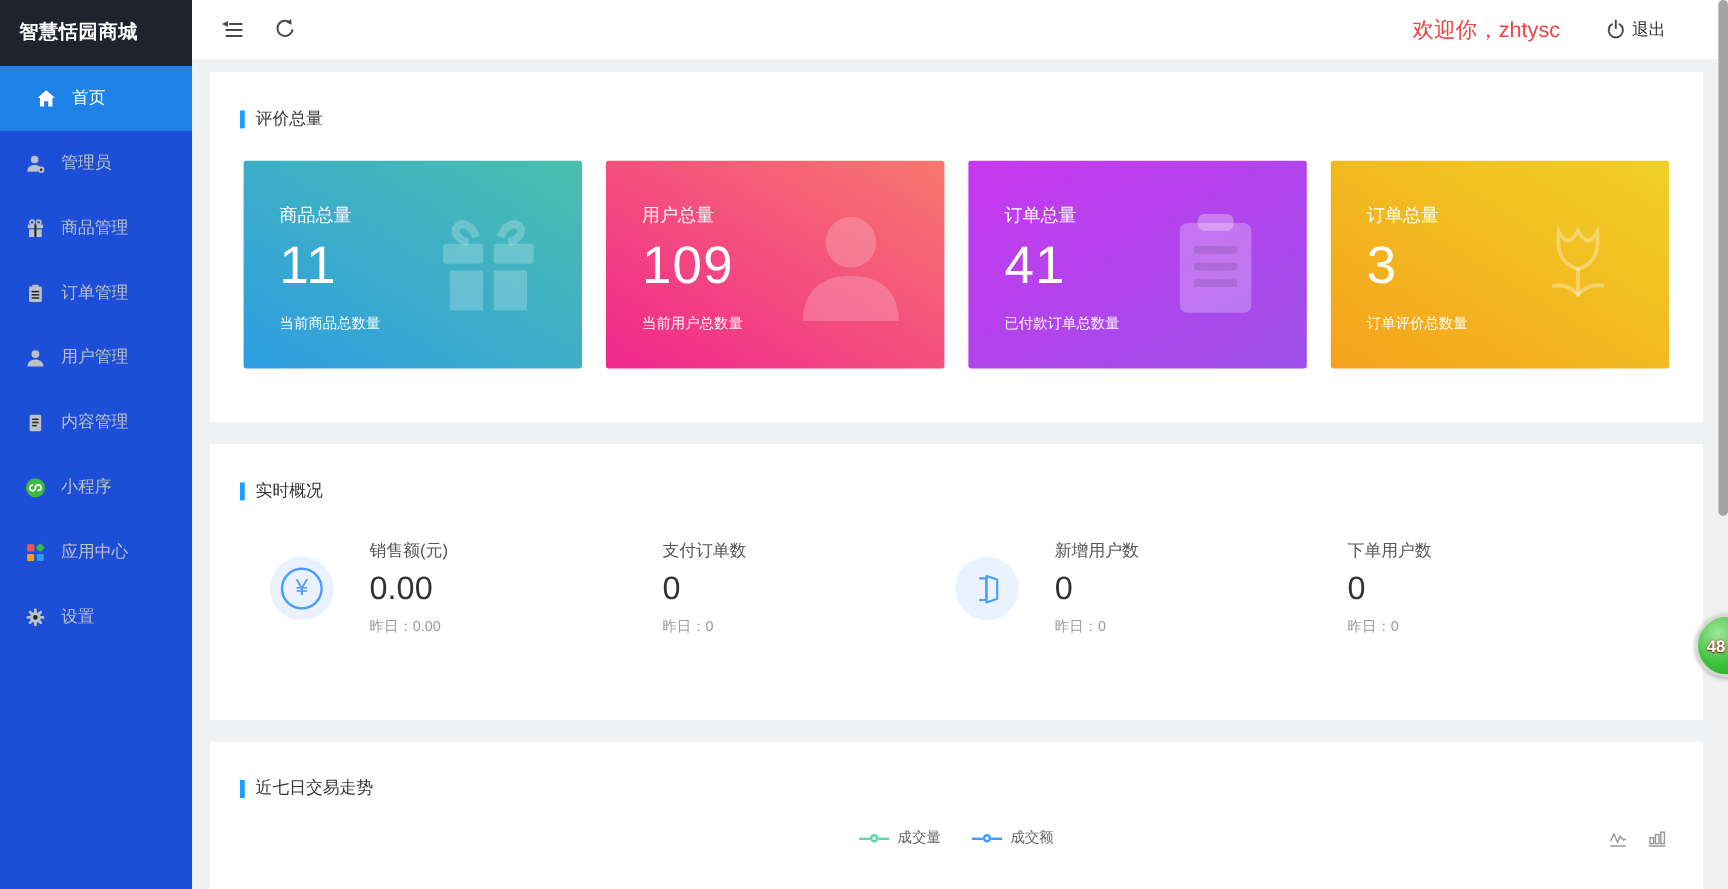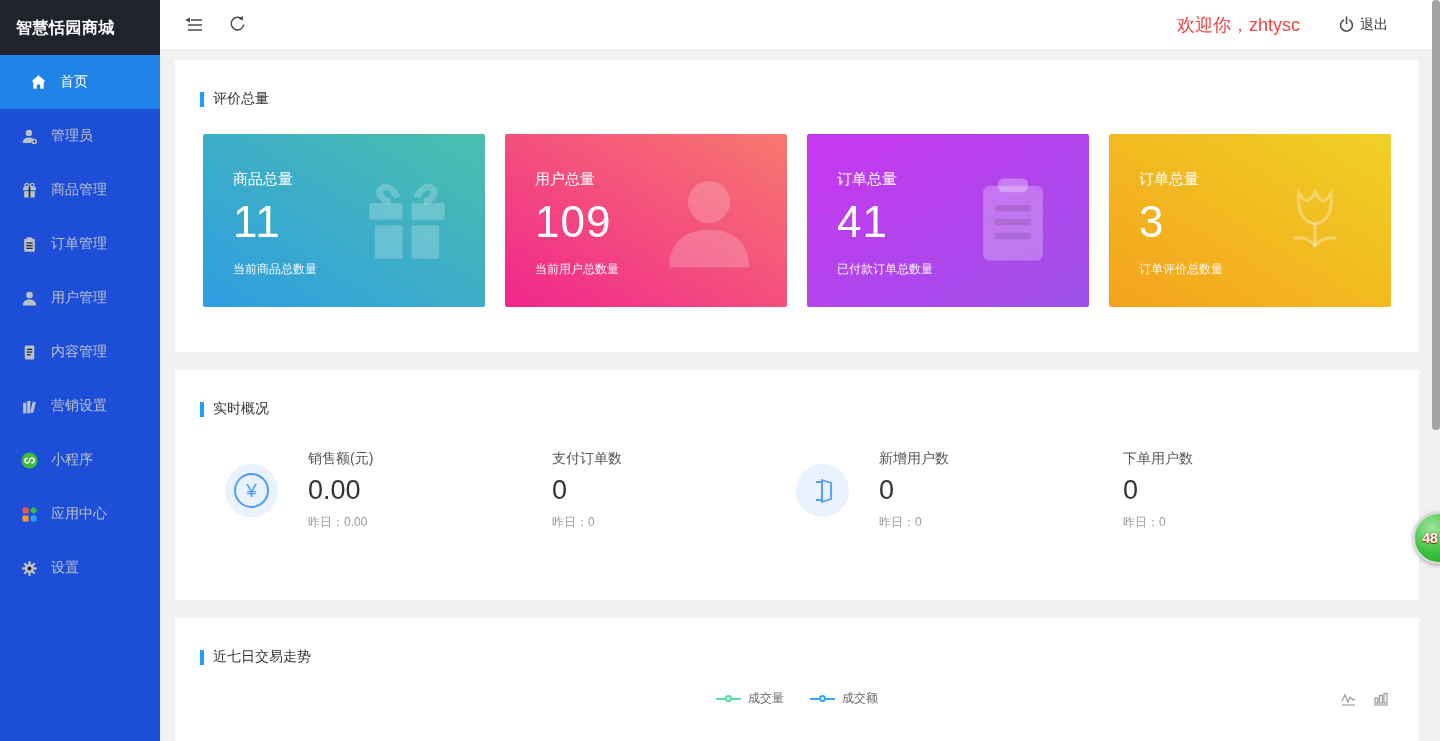--- a/index.html
+++ b/index.html
@@ -147,30 +147,20 @@
         <svg width="17" height="17" viewBox="0 0 16 16" fill="currentColor">
             <rect x="3.5" y="1.5" width="9" height="13" rx="1"></rect>
             <rect x="5.5" y="4.5" width="5" height="1.2" fill="#23262e"></rect>
             <rect x="5.5" y="7" width="5" height="1.2" fill="#23262e"></rect>
             <rect x="5.5" y="9.5" width="3.5" height="1.2" fill="#23262e"></rect>
           </svg>
       </span>
       <span>内容管理</span>
     </div>
 
-    <div class="menu-item">
-      <span class="mi-icon">
-        <svg width="17" height="17" viewBox="0 0 16 16" fill="currentColor">
-            <rect x="2" y="4.5" width="3" height="10"></rect>
-            <rect x="5.8" y="2.8" width="3" height="11.7"></rect>
-            <rect x="9.8" y="3.6" width="3" height="10.4" transform="rotate(14 11.3 8.8)"></rect>
-          </svg>
-      </span>
-      <span>营销设置</span>
-    </div>
 
     <div class="menu-item">
       <span class="mi-icon">
         <svg width="17" height="17" viewBox="0 0 16 16">
             <circle cx="8" cy="8" r="7.5" fill="#3cbb3c"></circle>
             <path d="M5.8 5.9 a2.2 2.2 0 1 0 2.2 2.2 M10.2 10.1 a2.2 2.2 0 1 0 -2.2 -2.2" fill="none" stroke="#fff" stroke-width="1.4" stroke-linecap="round"></path>
           </svg>
       </span>
       <span>小程序</span>
     </div>

